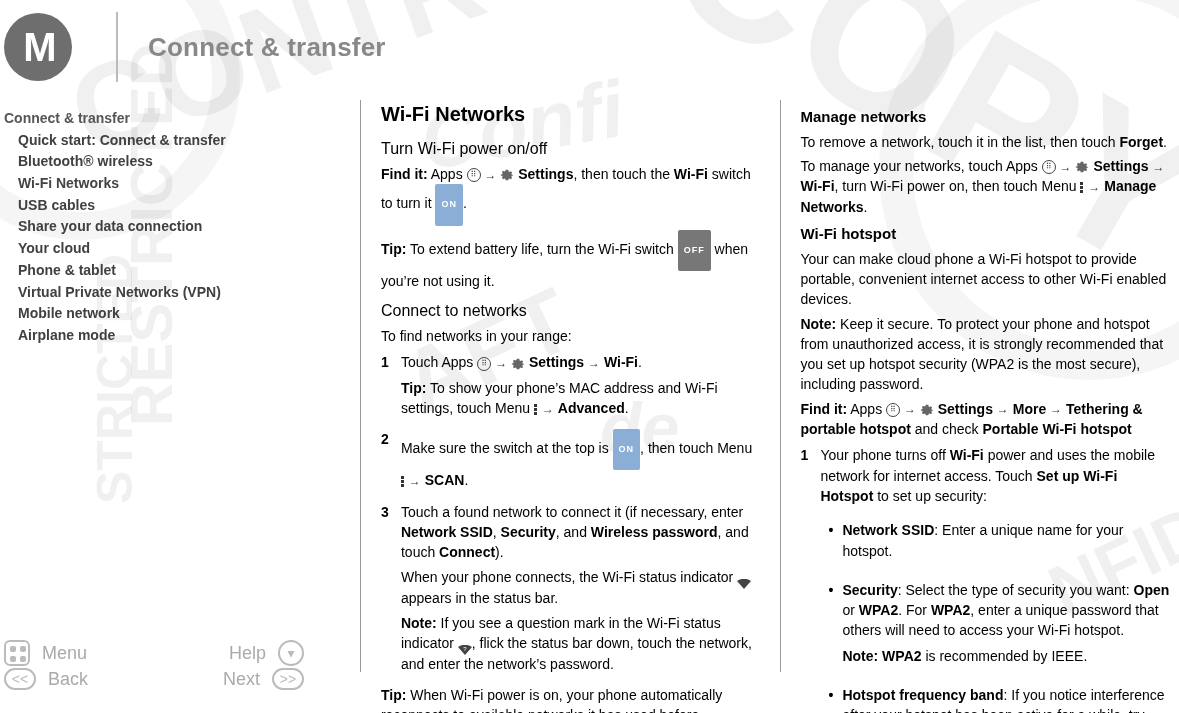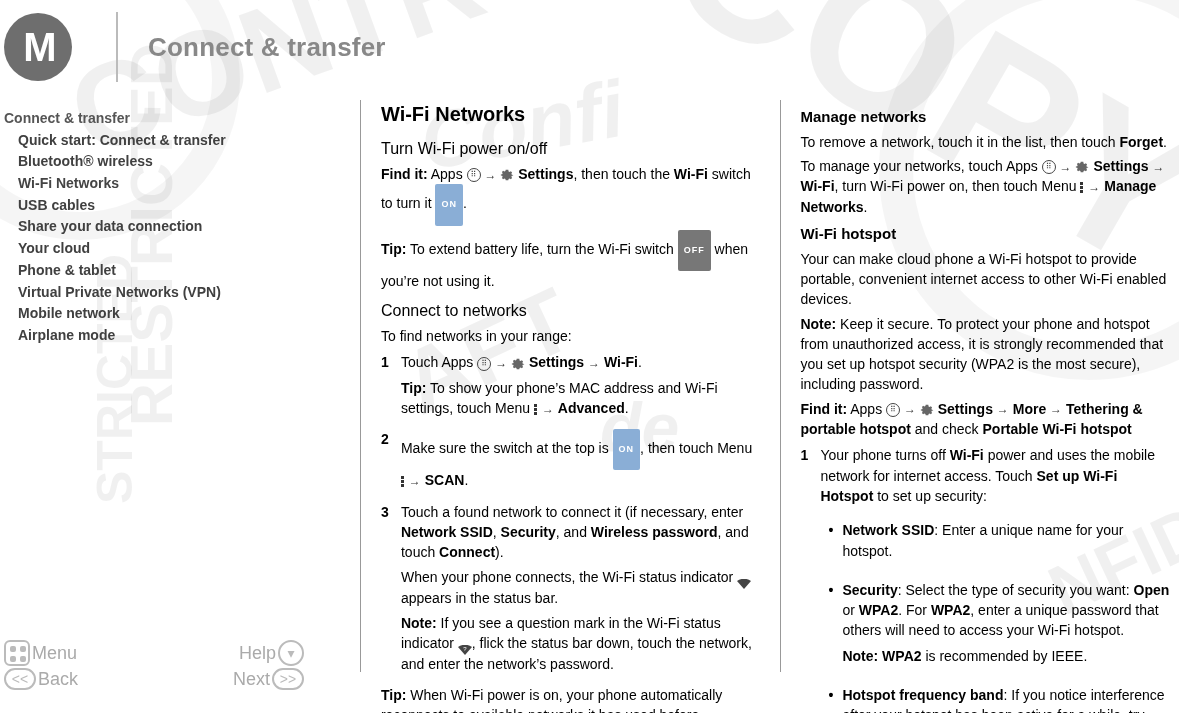--- a/index.html
+++ b/index.html
@@ -74,21 +74,21 @@
   .toc .child { padding-left: 14px; color: #404040; }
   .toc .active { color: #444; }
 
   .navbox {
     width: 300px;
     margin-bottom: 0;
     color: #aaa; font-size: 18px;
   }
   .navrow { display: flex; align-items: center; justify-content: space-between; margin: 2px 0;}
   .navbtn {
-    display: flex; align-items: center; gap: 2px;
+    display: flex; align-items: center; gap: 12px;
     color: #aaa; cursor: pointer;
   }
   .sq {
     display:inline-block; width:26px; height:26px; border:2px solid #bbb; border-radius:6px;
     position: relative;
   }
   .sq.menu::before, .sq.menu::after {
     content:""; position:absolute; background:#bbb; border-radius:2px;
   }
   .sq.menu::before { width:6px; height:6px; left:4px; top:4px; box-shadow: 10px 0 #bbb, 0 10px #bbb, 10px 10px #bbb;}

